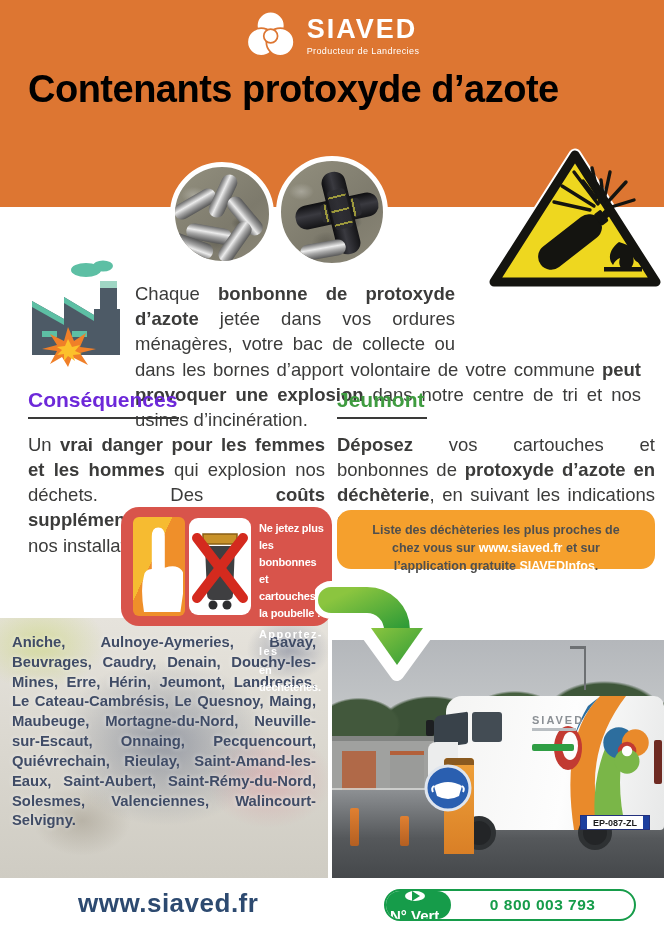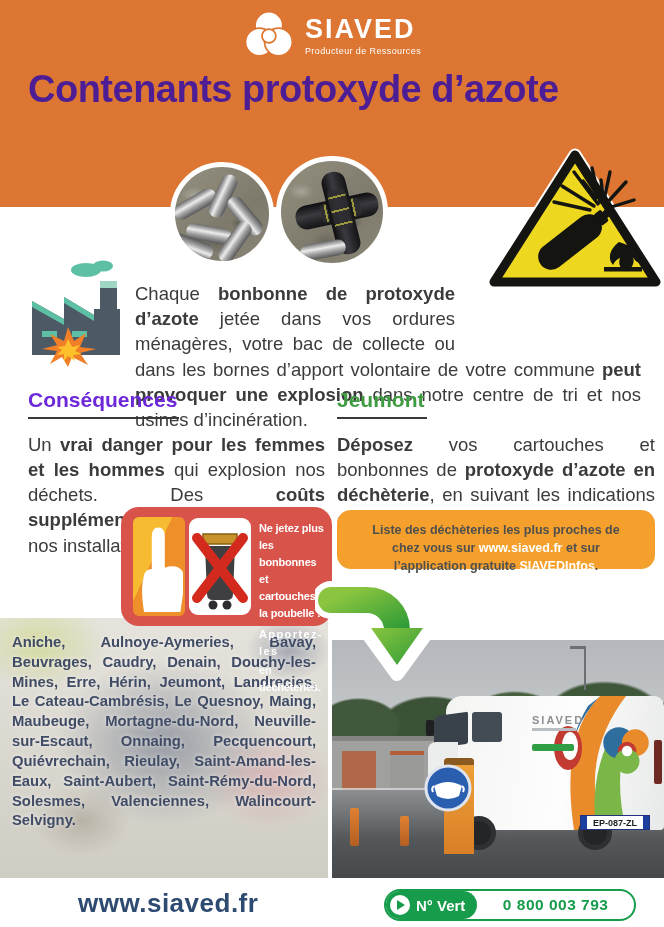--- a/index.html
+++ b/index.html
@@ -5,21 +5,21 @@
   html,body{margin:0;padding:0;background:#ffffff;}
   *{box-sizing:border-box;}
   .page{position:relative;width:664px;height:927px;background:#fff;overflow:hidden;
         font-family:"Liberation Sans",sans-serif;color:#3b3b3a;}
 
   
   .header{position:absolute;left:0;top:0;width:664px;height:207px;background:#dd7632;}
   .logo{position:absolute;left:50%;top:10px;transform:translateX(-50%);display:flex;align-items:center;gap:10px;}
   .logo-text .name{font-size:27px;font-weight:bold;color:#fff;letter-spacing:2px;line-height:1;}
   .logo-text .tag{font-size:9px;color:#fff;margin-top:3px;letter-spacing:.4px;}
-  .title{position:absolute;left:28px;top:68px;font-size:38px;font-weight:bold;color:#4c1d95;letter-spacing:-0.5px;}
+  .title{position:absolute;left:28px;top:68px;font-size:38px;font-weight:bold;color:#000000;letter-spacing:-0.5px;}
   .subtitle{position:absolute;left:42px;top:116px;font-size:35px;font-weight:normal;color:#fff;letter-spacing:.5px;}
 
   
   .pcircle{position:absolute;border-radius:50%;border:5px solid #fff;overflow:hidden;
            background:
              radial-gradient(18px 12px at 20% 30%,rgba(255,255,255,.25),transparent 70%),
              radial-gradient(14px 10px at 70% 60%,rgba(0,0,0,.25),transparent 70%),
              radial-gradient(22px 16px at 45% 80%,rgba(0,0,0,.18),transparent 70%),
              linear-gradient(140deg,#93907f,#7d7a6c 60%,#8c8878);}
   .pc1{left:170px;top:162px;width:104px;height:104px;z-index:2;}
@@ -128,42 +128,42 @@
   .post{position:absolute;left:112px;top:118px;width:30px;height:96px;border-radius:4px 4px 0 0;
         background:linear-gradient(#f0a23a,#d97f26);}
   .post:before{content:"";position:absolute;left:0;top:0;width:100%;height:7px;background:#8a5a20;border-radius:4px 4px 0 0;}
   .mask-sign{position:absolute;left:92px;top:124px;width:48px;height:48px;}
 
   
   .site{position:absolute;left:78px;top:888px;font-size:26px;font-weight:bold;color:#2d4a70;letter-spacing:.5px;}
   .nvert{position:absolute;left:384px;top:889px;width:252px;height:32px;border:2.5px solid #169c4a;
          border-radius:17px;background:#fff;display:flex;align-items:center;overflow:hidden;}
   .nvert-left{display:flex;align-items:center;gap:6px;background:#169c4a;height:100%;
-              padding:0 12px 0 4px;border-radius:0 14px 14px 0;}
+              padding:0 12px 0 4px;border-radius:0 14px 14px 0;flex-direction:column;}
   .nvert-play{width:20px;height:20px;border-radius:50%;background:#fff;display:flex;align-items:center;justify-content:center;}
   .nvert-play span{width:0;height:0;border-left:8px solid #169c4a;border-top:5px solid transparent;border-bottom:5px solid transparent;margin-left:2px;}
   .nvert-label{color:#fff;font-weight:bold;font-size:15px;white-space:nowrap;}
   .nvert-num{flex:1;text-align:center;color:#169c4a;font-weight:bold;font-size:15.5px;letter-spacing:.5px;}
 </style>
 </head>
 <body>
 
 <div class="page">
 
   <div class="header">
     <div class="logo">
       <svg width="52" height="52" viewBox="0 0 60 60">
         <circle cx="30" cy="18" r="16" fill="#fff" stroke="#dd7632" stroke-width="2"></circle>
         <circle cx="19" cy="37" r="16" fill="#fff" stroke="#dd7632" stroke-width="2"></circle>
         <circle cx="41" cy="37" r="16" fill="#fff" stroke="#dd7632" stroke-width="2"></circle>
         <circle cx="30" cy="30" r="8" fill="#fff" stroke="#dd7632" stroke-width="2"></circle>
       </svg>
       <div class="logo-text">
         <div class="name">SIAVED</div>
-        <div class="tag">Producteur de Ressources</div>
+        <div class="tag">Producteur de Landrecies</div>
       </div>
     </div>
     <div class="title">Contenants protoxyde d’azote</div>
   </div>
 
   <div class="pcircle pc1">
     <div class="cap" style="left:12px;top:14px;transform:rotate(60deg);"></div>
     <div class="cap" style="left:40px;top:6px;transform:rotate(25deg);"></div>
     <div class="cap" style="left:62px;top:26px;transform:rotate(-40deg);"></div>
     <div class="cap" style="left:26px;top:44px;transform:rotate(100deg);"></div>

